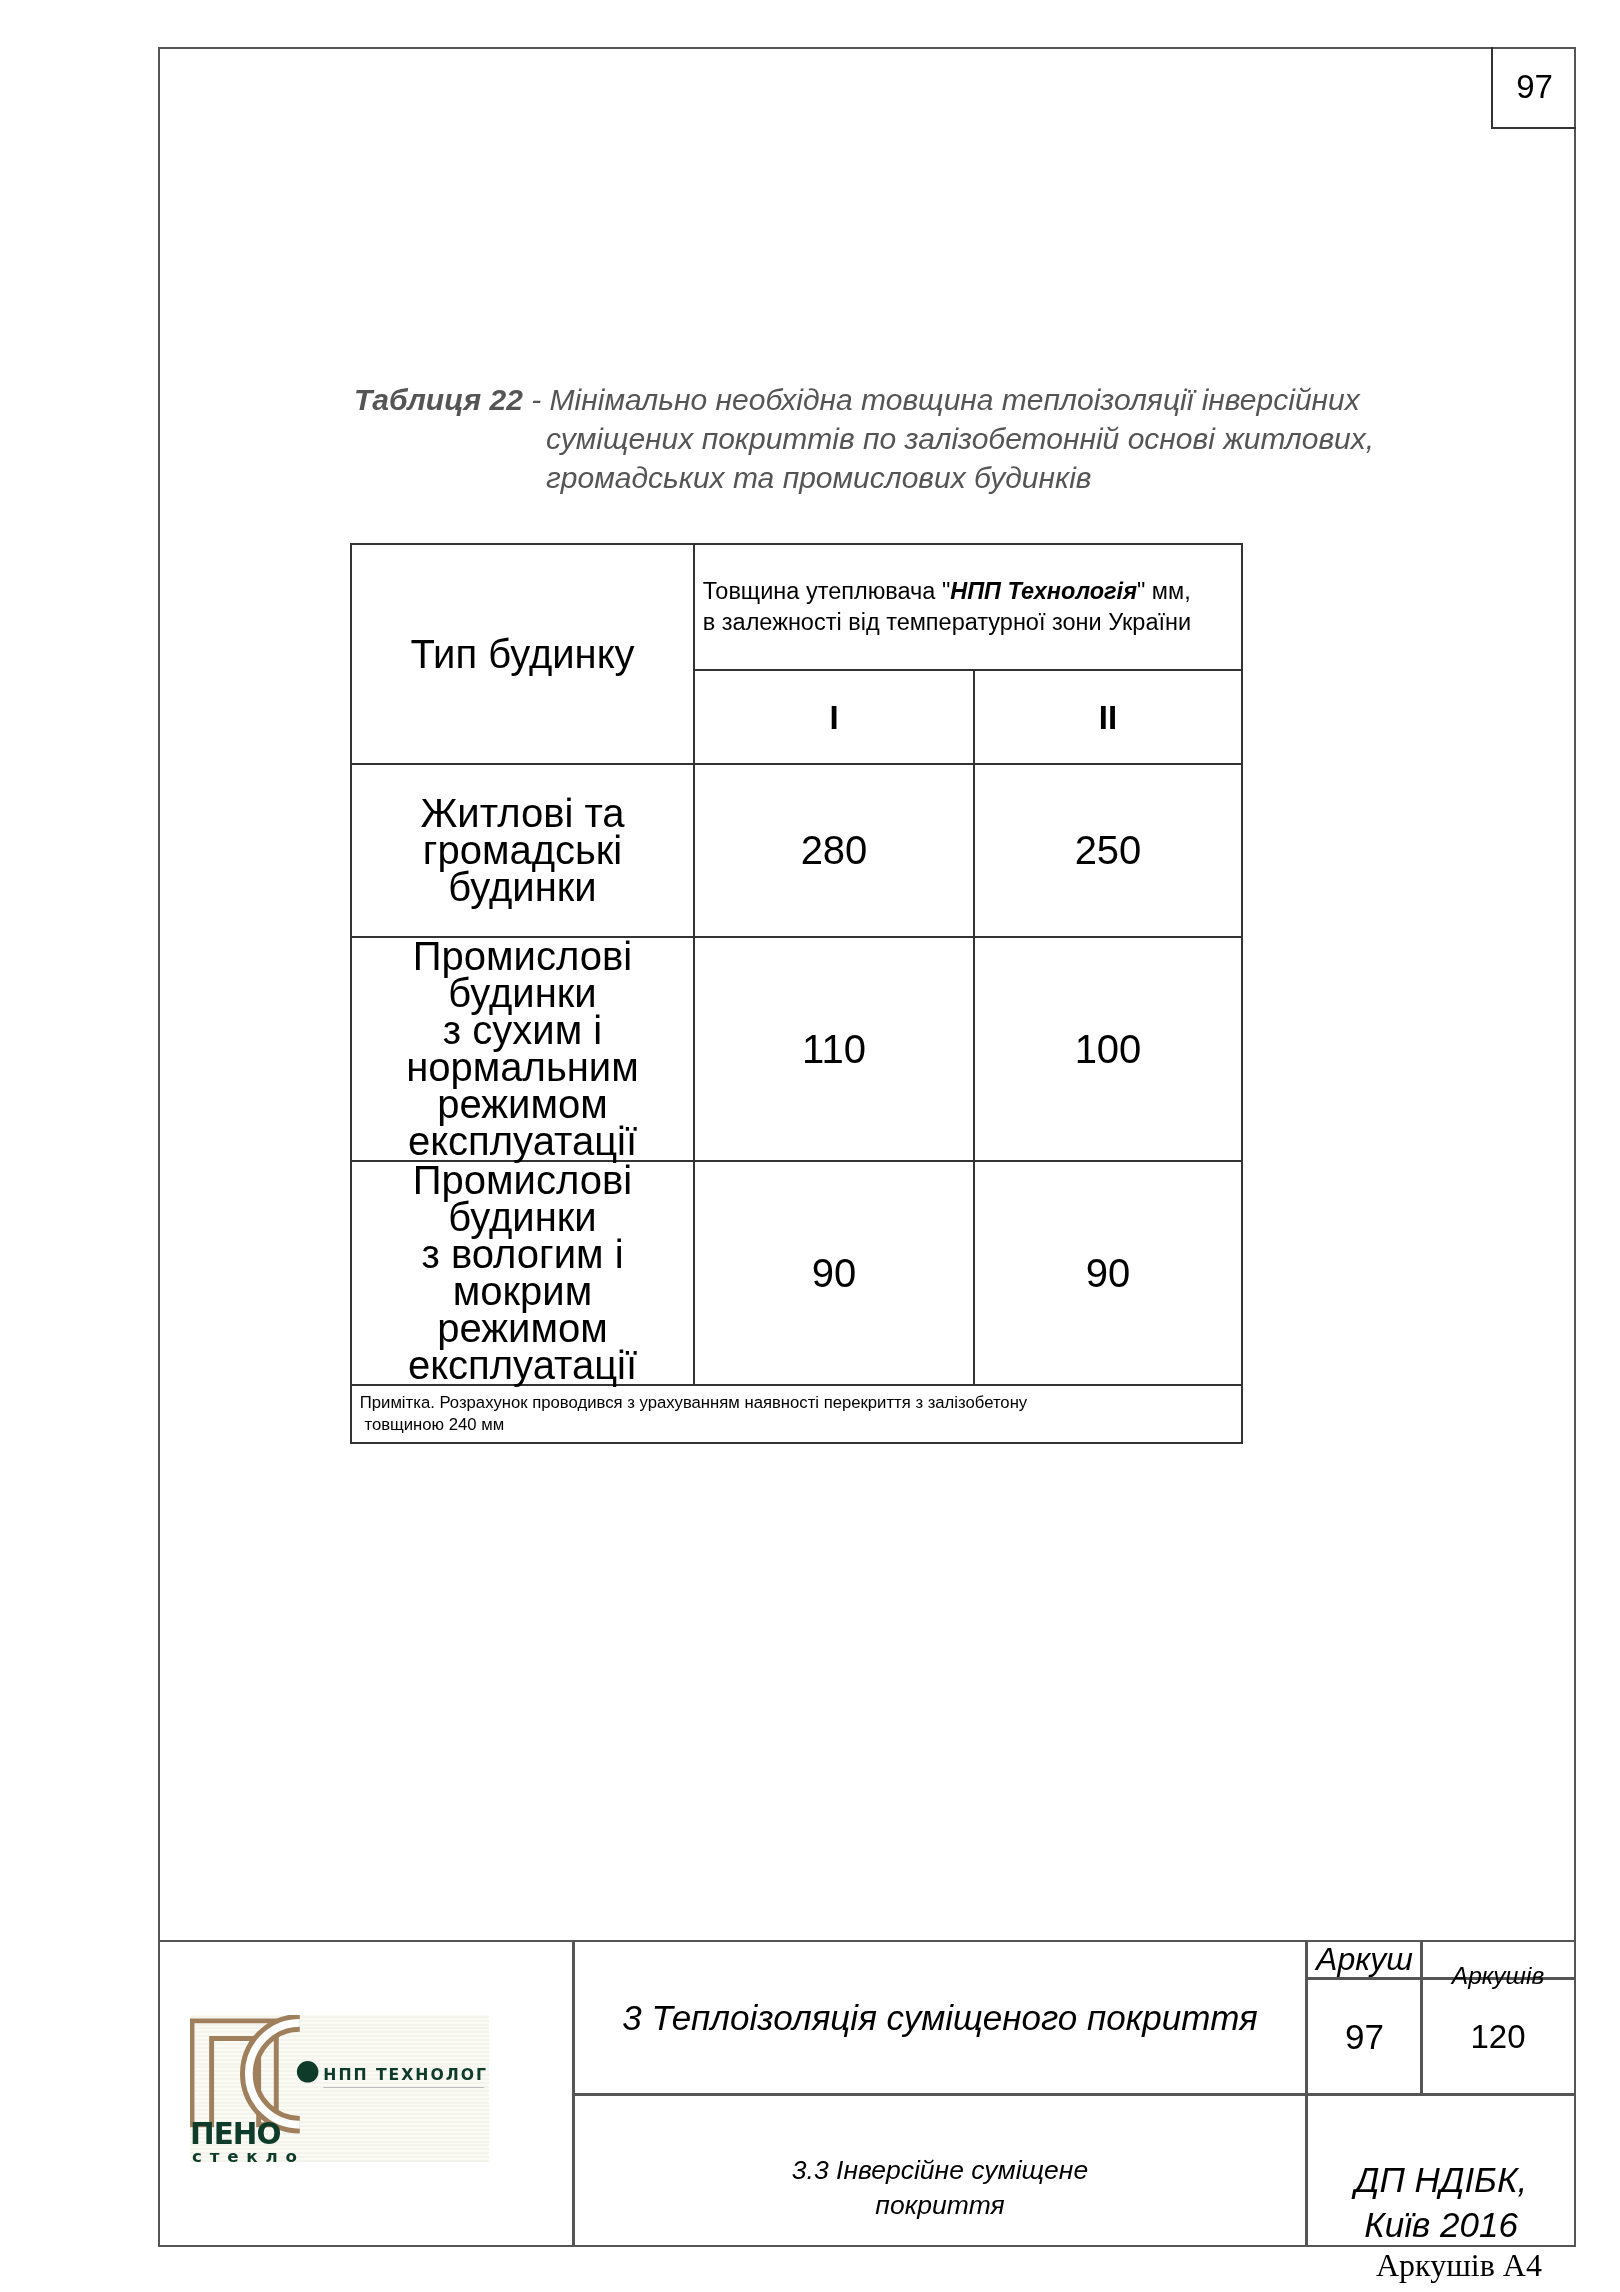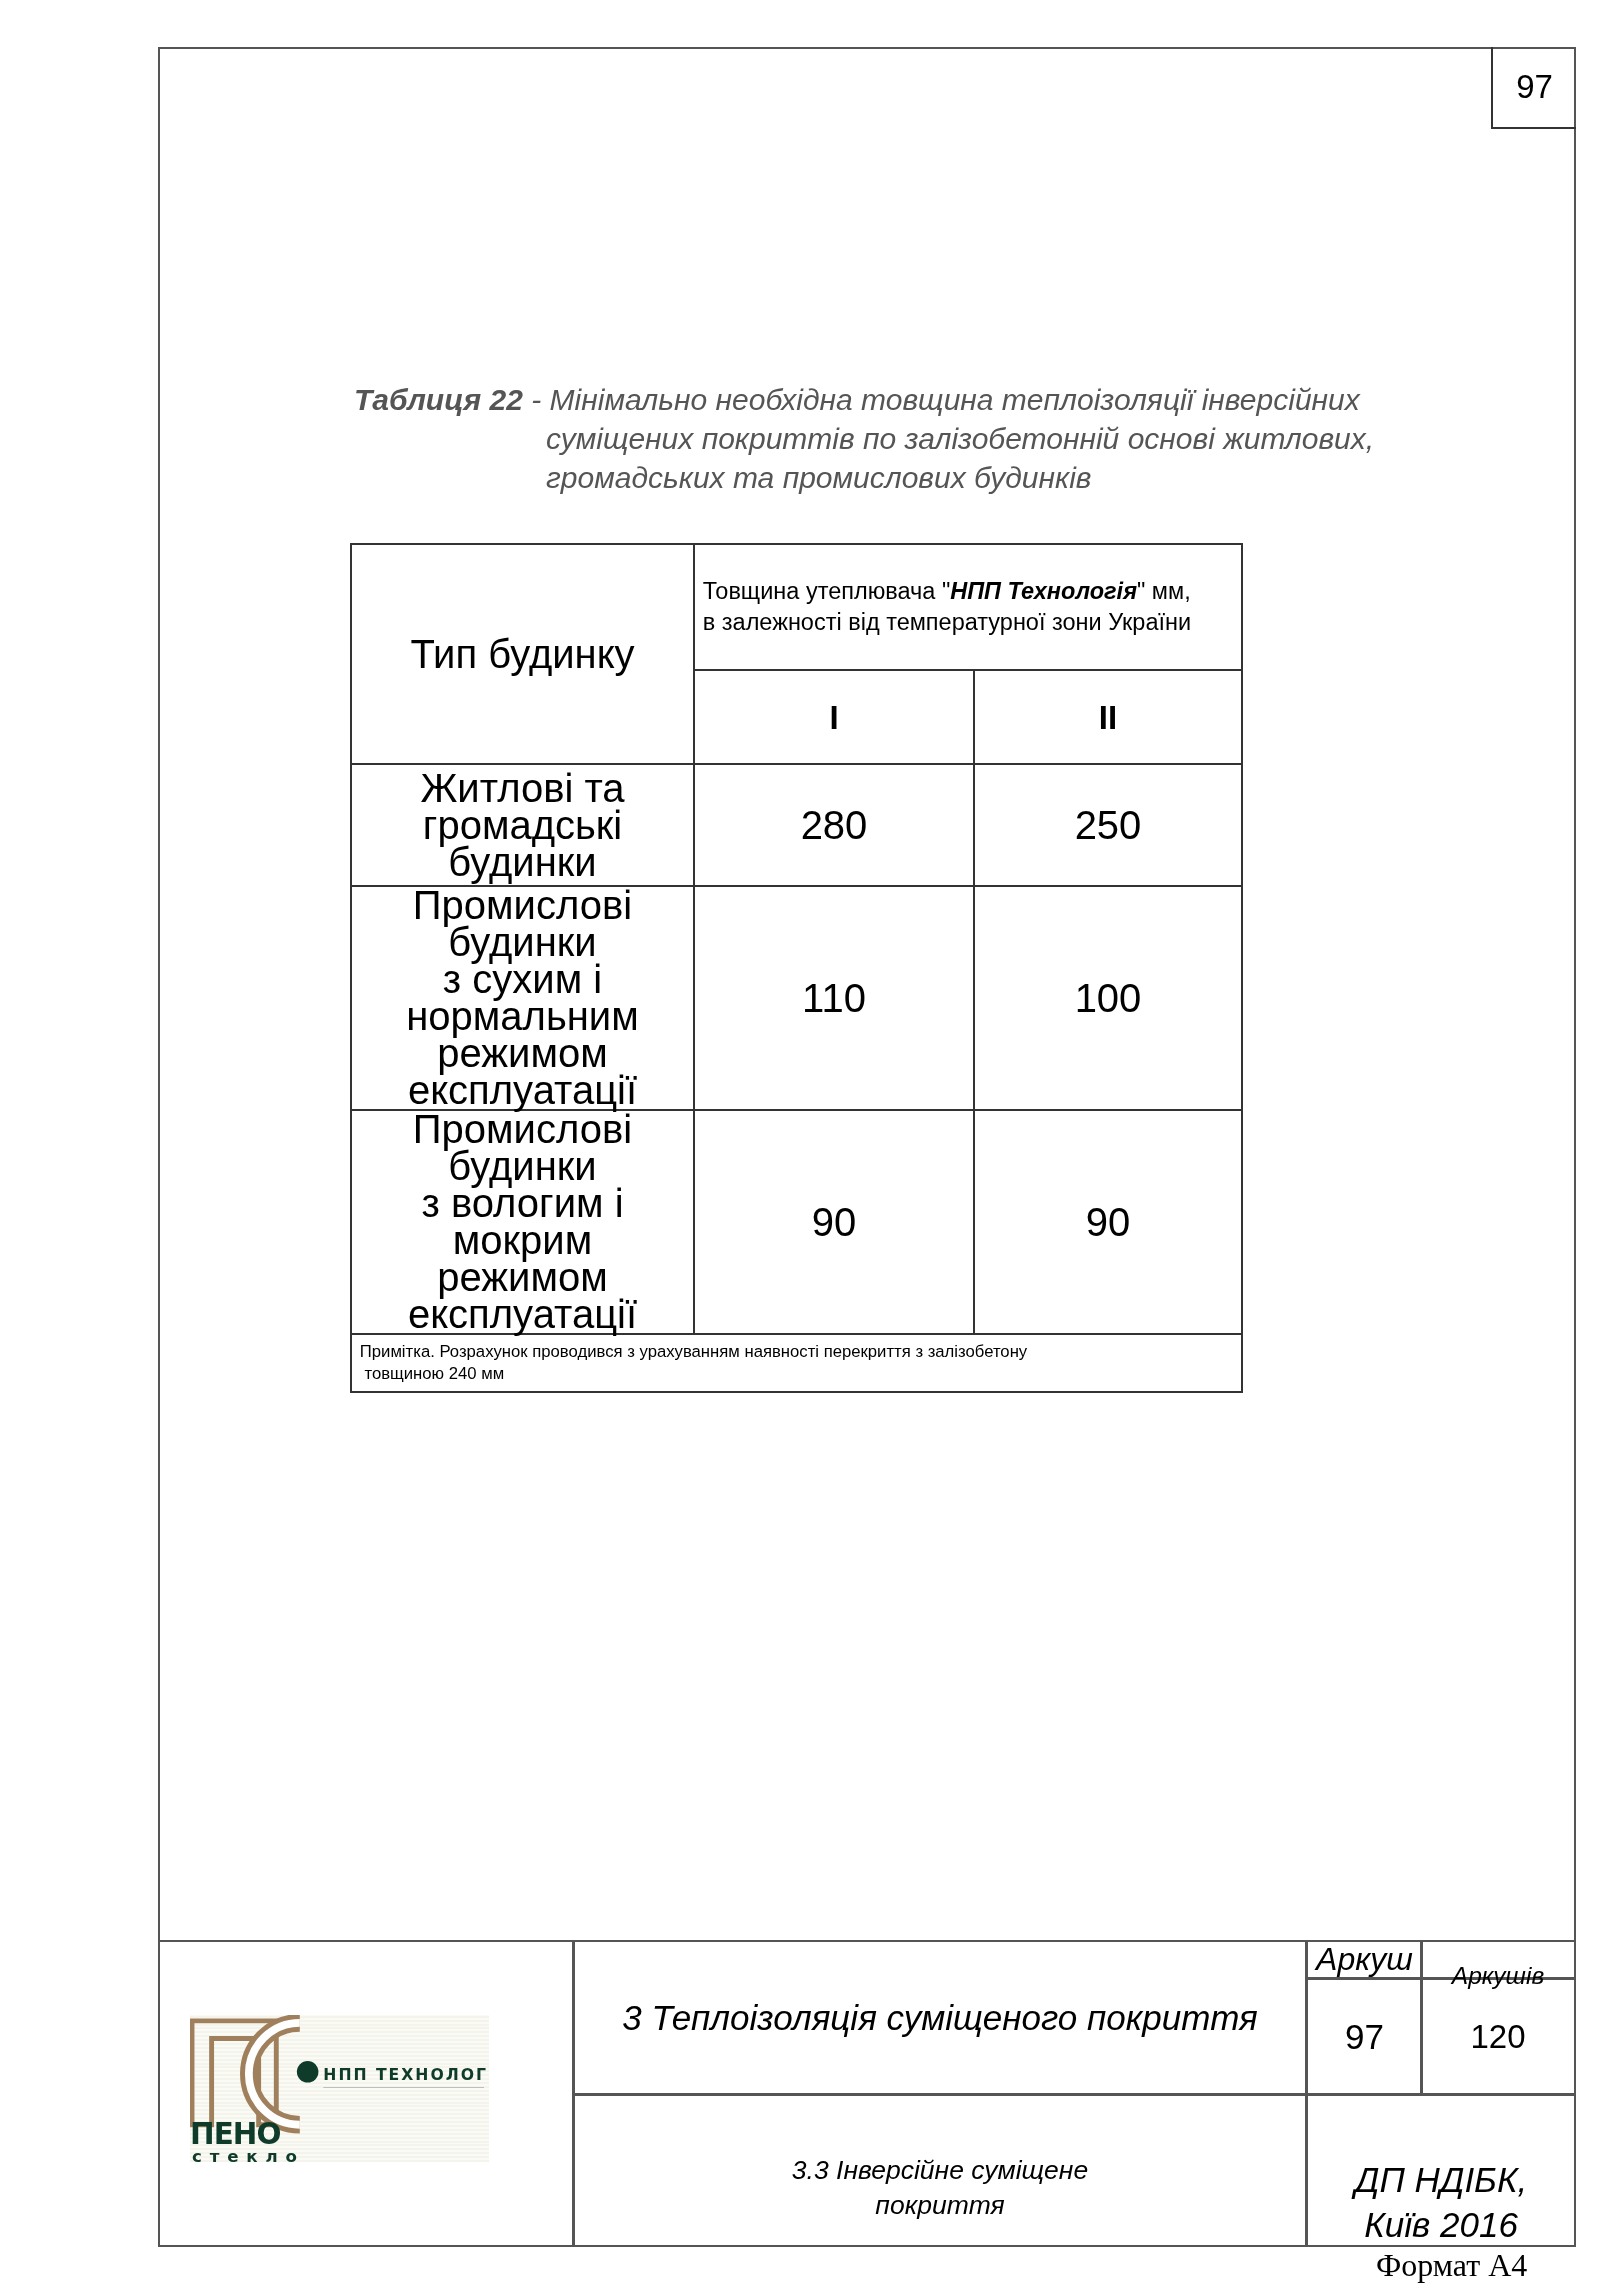--- a/index.html
+++ b/index.html
@@ -75,21 +75,21 @@
       </td>
       <td colspan="2" class="hdr-long">
         <span>Товщина утеплювача "</span><b>НПП Технологія</b><span>" мм,</span><br>
         <span>в залежності від температурної зони України</span>
       </td>
     </tr>
     <tr style="height:94px">
       <td class="roman">I</td>
       <td class="roman">II</td>
     </tr>
-    <tr style="height:122px">
+    <tr style="height:173px">
       <td>
         <span>Житлові та</span><br>
         <span>громадські будинки</span>
       </td>
       <td>280</td>
       <td>250</td>
     </tr>
     <tr style="height:176px">
       <td>
         <span>Промислові будинки</span><br>
@@ -161,14 +161,14 @@
     <circle cx="120" cy="58" r="11" fill="#0e3b2a"></circle>
     <text x="136" y="66" font-family="DejaVu Sans, sans-serif" font-weight="bold" font-size="16" fill="#0e3b2a" letter-spacing="2">НПП ТЕХНОЛОГИЯ</text>
     <line x1="136" y1="74" x2="300" y2="74" stroke="#bbbbbb" stroke-width="1"></line>
 
     <text x="0" y="132" font-family="DejaVu Sans, sans-serif" font-weight="bold" font-size="30" fill="#0e3b2a" letter-spacing="-1">ПЕНО</text>
 
     <text x="2" y="150" font-family="DejaVu Sans, sans-serif" font-weight="bold" font-size="17" fill="#0e3b2a" letter-spacing="8">стекло</text>
   </svg>
 </div>
 
-<div class="abs fmt">Формат А4</div>
+<div class="abs fmt">Аркушів А4</div>
 
 
 </body></html>

